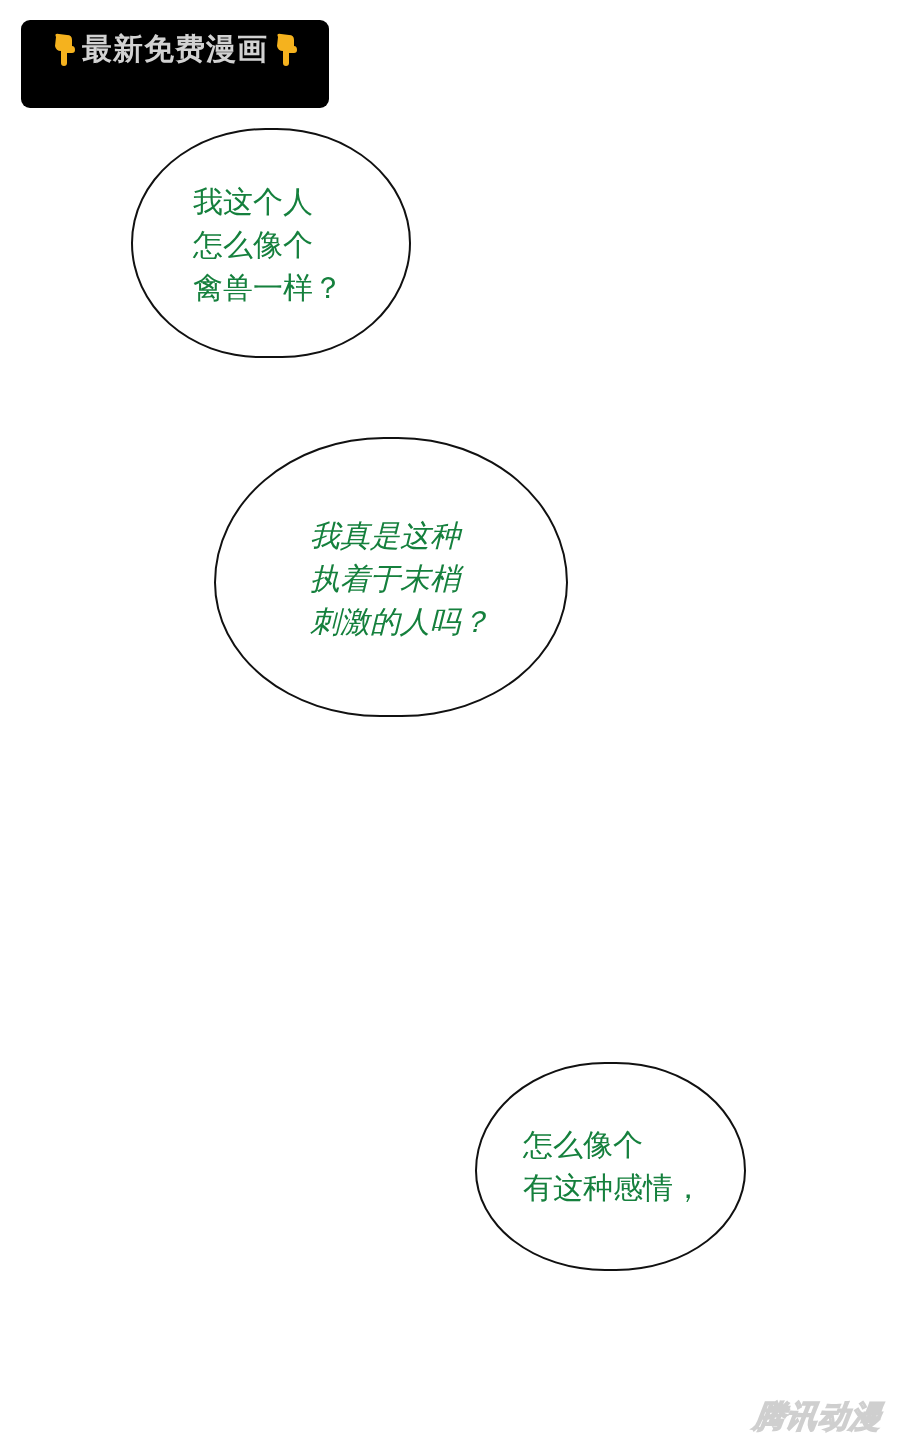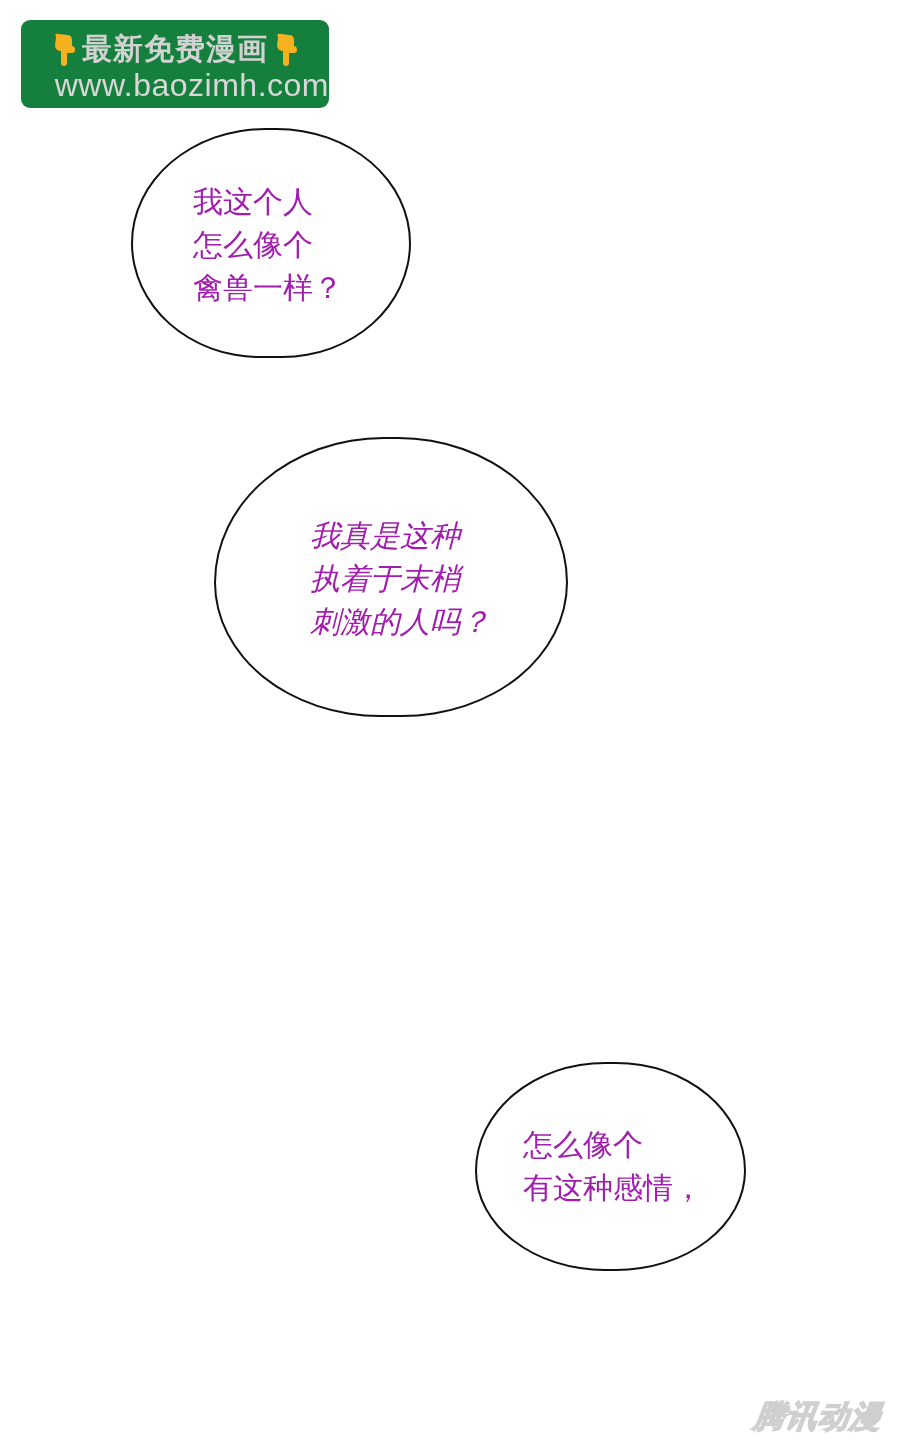--- a/index.html
+++ b/index.html
@@ -10,25 +10,25 @@
       position: relative;
       overflow: hidden;
       font-family: "DejaVu Sans", "Liberation Sans", sans-serif;
     }
     .watermark {
       position: absolute;
       left: 21px;
       top: 20px;
       width: 308px;
       height: 88px;
-      background: #15803d;
+      background: #000000;
       border-radius: 9px;
       box-sizing: border-box;
       padding-top: 10px;
-      text-align: right;
+      text-align: left;
       color: #d2d2d2;
     }
     .wm-line1 {
       font-size: 30px;
       line-height: 38px;
       font-weight: bold;
       letter-spacing: 1px;
       display: flex;
       justify-content: center;
       align-items: center;
@@ -47,21 +47,21 @@
     }
     .bubble {
       position: absolute;
       border: 2.5px solid #111;
       border-radius: 50% / 50%;
       box-sizing: border-box;
       background: #fff;
     }
     .bubble-text {
       position: absolute;
-      color: #a21caf;
+      color: #15803d;
       font-size: 30px;
       line-height: 43px;
       white-space: pre;
       font-family: "DejaVu Sans", sans-serif;
     }
     .b1 { left: 131px; top: 128px; width: 280px; height: 230px; border-radius: 48% 48% 46% 46% / 50% 50% 50% 50%; }
     .t1 { left: 193px; top: 180px; }
     .b2 { left: 214px; top: 437px; width: 354px; height: 280px; border-radius: 48% 48% 47% 47% / 52% 52% 48% 48%; }
     .t2 { left: 310px; top: 514px; font-style: italic; }
     .b3 { left: 475px; top: 1062px; width: 271px; height: 209px; border-radius: 48% 48% 48% 48% / 52% 52% 48% 48%; }
@@ -89,21 +89,20 @@
         <path d="M6 6 Q4 2 9 3 L17 4 Q22 4 22 9 L22 15 Q25 15 25 19 Q25 22 22 22 L17 22 L17 32 Q17 35 14 35 Q11 35 11 32 L11 20 Q6 20 5 15 Z" fill="#f5b21e"></path>
       </svg>
     </span>
     <span>最新免费漫画</span>
     <span class="wm-hand">
       <svg viewBox="0 0 28 36">
         <path d="M6 6 Q4 2 9 3 L17 4 Q22 4 22 9 L22 15 Q25 15 25 19 Q25 22 22 22 L17 22 L17 32 Q17 35 14 35 Q11 35 11 32 L11 20 Q6 20 5 15 Z" fill="#f5b21e"></path>
       </svg>
     </span>
   </div>
-  <div class="wm-line2">www.baozimh.com</div>
 </div>
 
 <div class="bubble b1"></div>
 <div class="bubble-text t1">我这个人
 怎么像个
 禽兽一样？</div>
 
 <div class="bubble b2"></div>
 <div class="bubble-text t2">我真是这种
 执着于末梢

